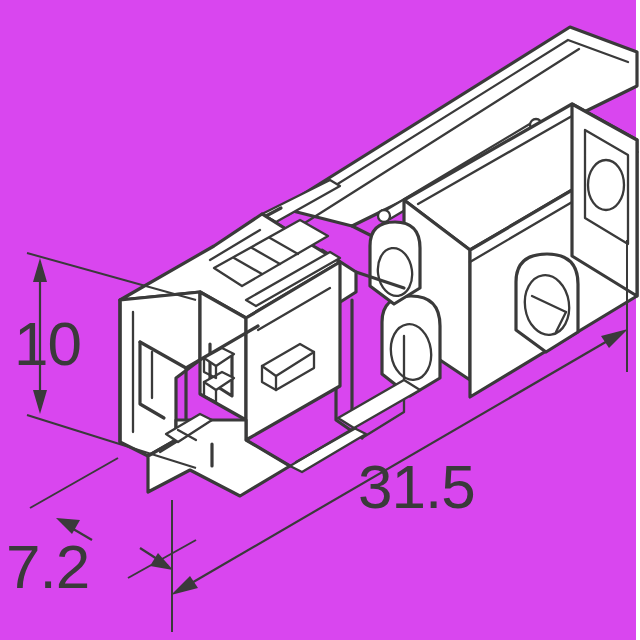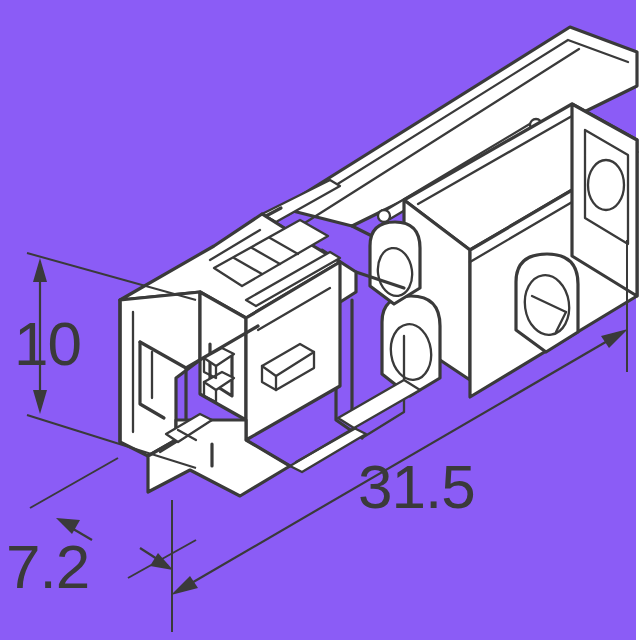--- a/index.html
+++ b/index.html
@@ -10,21 +10,21 @@
   body {
     width: 640px;
     height: 640px;
     font-family: "Liberation Sans", sans-serif;
     overflow: hidden;
   }
   #drawing-root {
     position: relative;
     width: 636px;
     height: 640px;
-    background: #8b5cf6;
+    background: #d946ef;
     text-align: center;
   }
   svg#tech-drawing {
     display: block;
     width: 640px;
     height: 640px;
   }
   .part-line {
     fill: none;
     stroke: #3a3a3a;

